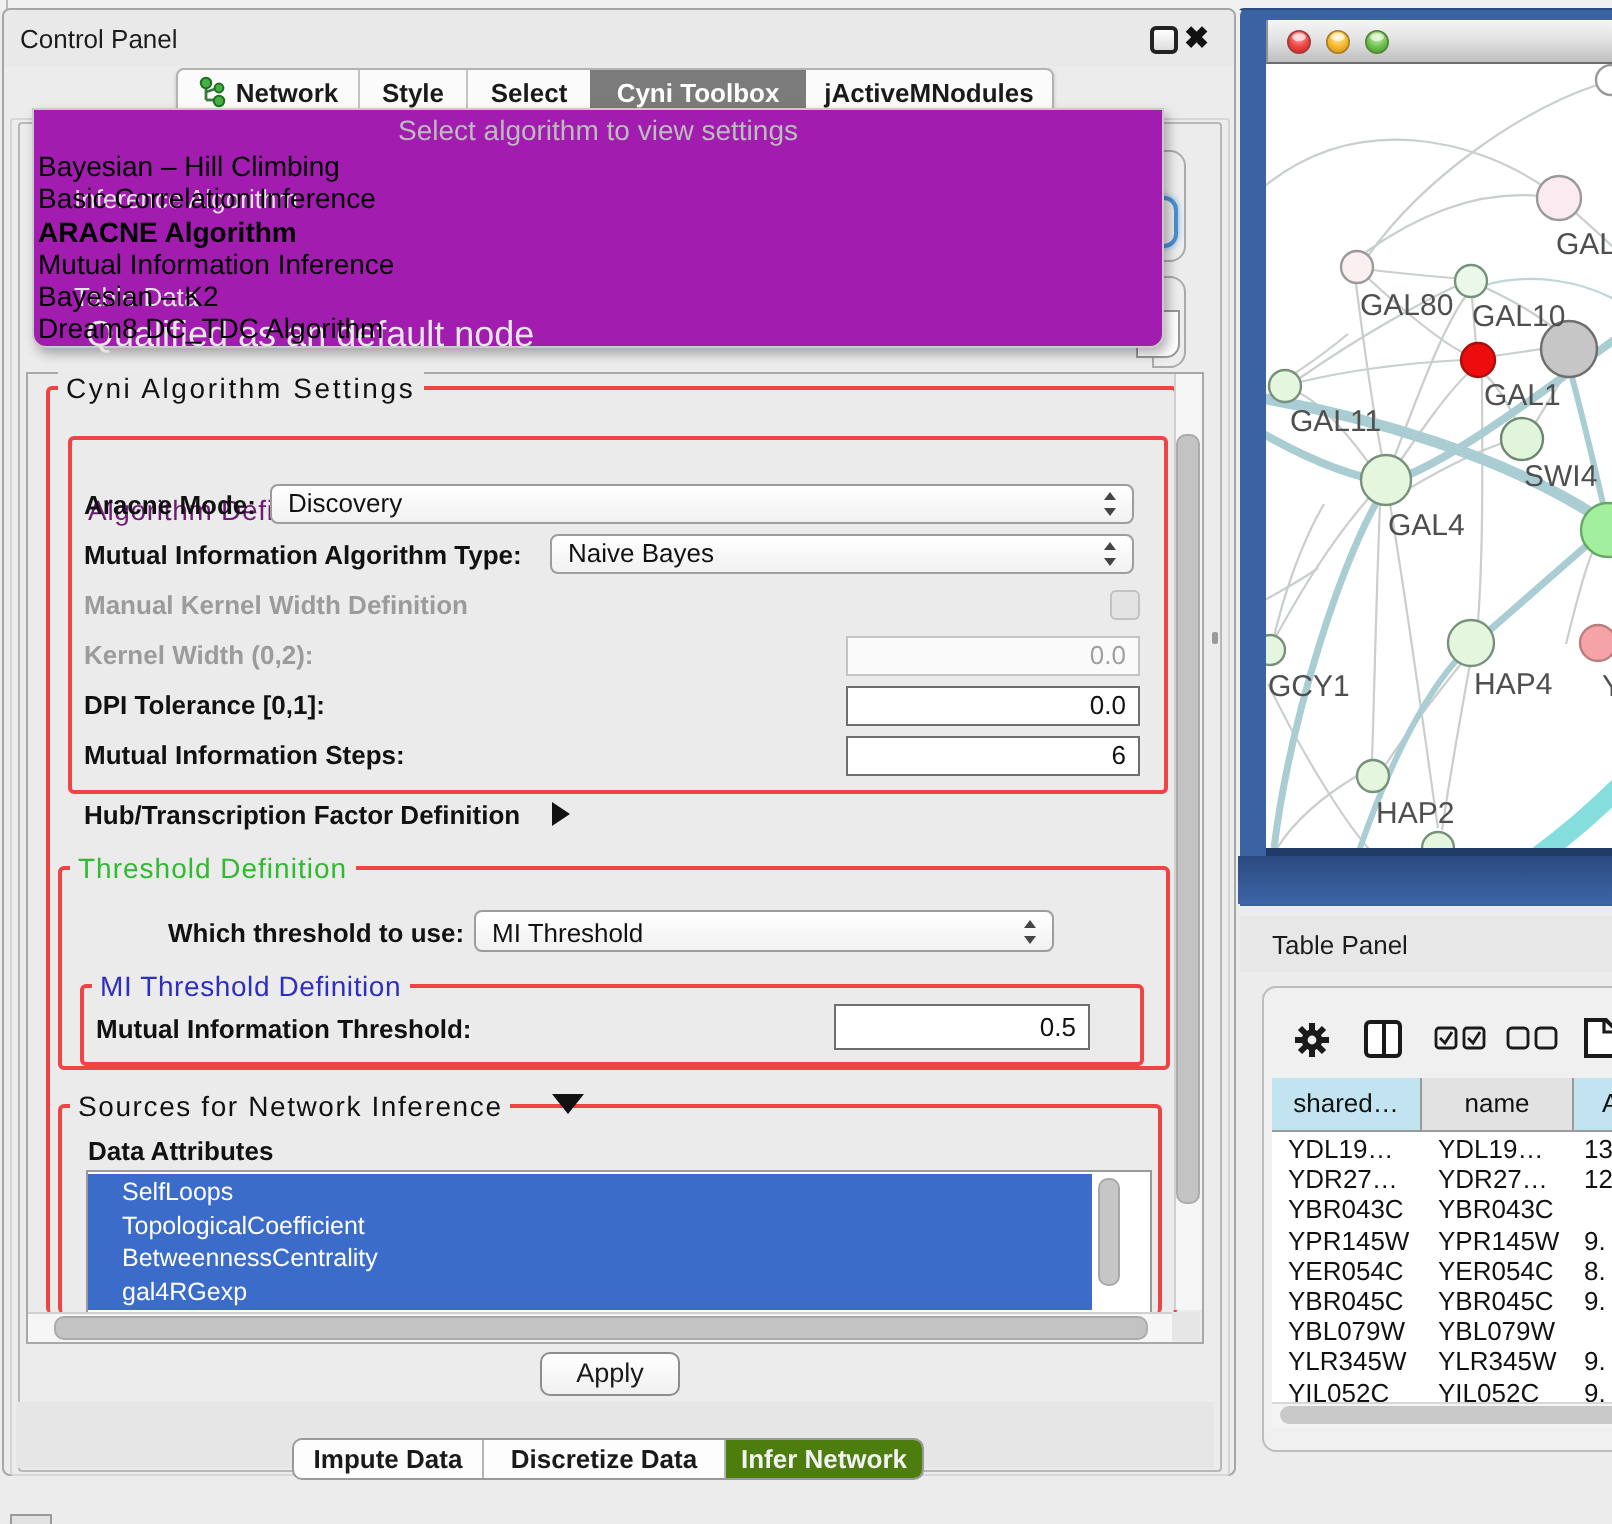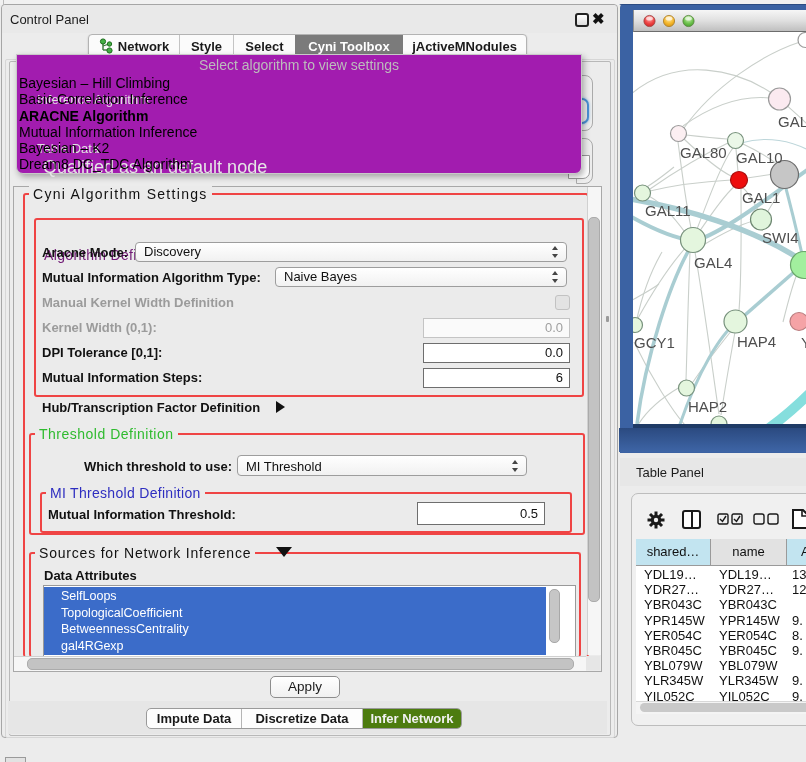--- a/index.html
+++ b/index.html
@@ -10,21 +10,21 @@
 .b{font-weight:bold;}
 .grp{position:absolute;border:2px solid #ef4444;border-radius:3px;}
 .gl{position:absolute;top:-9px;left:4px;background:#ebebeb;padding:0 4px;font-size:14px;line-height:16px;white-space:nowrap;}
 .lbl{position:absolute;font-size:13px;font-weight:bold;color:#111;white-space:nowrap;}
 .combo{position:absolute;background:linear-gradient(#ffffff,#f1f1f1);border:1px solid #9d9d9d;border-radius:4px;font-size:13px;color:#111;}
 .combo .tx{position:absolute;left:8px;top:1px;}
 .arr{position:absolute;right:7px;top:50%;width:7px;height:12px;margin-top:-6px;}
 .arr:before{content:"";position:absolute;left:0;top:0;border-left:3.5px solid transparent;border-right:3.5px solid transparent;border-bottom:4.5px solid #444;}
 .arr:after{content:"";position:absolute;left:0;bottom:0;border-left:3.5px solid transparent;border-right:3.5px solid transparent;border-top:4.5px solid #444;}
 .fld{position:absolute;background:#fff;border:1px solid #6e6e6e;font-size:13px;color:#111;text-align:right;padding-right:6px;}
-.seg{position:absolute;display:flex;background:#fdfdfd;border:1px solid #9a9a9a;border-radius:5px;overflow:hidden;font-size:13px;font-weight:bold;color:#1a1a1a;}
+.seg{position:absolute;display:flex;background:#fdfdfd;border:1px solid #9a9a9a;border-radius:5px;overflow:hidden;font-size:13px;font-weight:bold;color:#1a1a1a;margin-top:11px;}
 .seg>div{display:flex;align-items:center;justify-content:center;border-right:1px solid #b5b5b5;}
 .seg>div:last-child{border-right:none;}
 </style>
 </head>
 <body>
 
 <div class="abs" style="left:0;top:0;width:806px;height:5px;background:#f1f1f1;"></div>
 <div class="abs" style="left:3px;top:0;width:1px;height:5px;background:#bbb;"></div>
 
 <div class="abs" id="cpwin" style="left:1px;top:4px;width:615px;height:732px;background:#ececec;border:1px solid #a6a6a6;border-radius:4px;">
@@ -74,21 +74,21 @@
       <span class="tx">Discovery</span>
       <span class="arr"></span>
     </div>
 <div class="lbl" style="left:42px;top:270px;">Mutual Information Algorithm Type:</div>
 <div class="combo" style="left:275px;top:267px;width:290px;height:18px;">
       <span class="tx">Naive Bayes</span>
       <span class="arr"></span>
     </div>
 <div class="lbl" style="left:42px;top:295px;color:#9b9b9b;">Manual Kernel Width Definition</div>
 <div class="abs" style="left:555px;top:295px;width:13px;height:13px;background:#e3e3e3;border:1px solid #c2c2c2;border-radius:3px;"></div>
-<div class="lbl" style="left:42px;top:320px;color:#9b9b9b;">Kernel Width (0,1):</div>
+<div class="lbl" style="left:42px;top:320px;color:#9b9b9b;">Kernel Width (0,2):</div>
 <div class="fld" style="left:423px;top:318px;width:139px;height:18px;background:#fafafa;border-color:#c4c4c4;color:#a0a0a0;line-height:18px;">0.0</div>
 <div class="lbl" style="left:42px;top:345px;">DPI Tolerance [0,1]:</div>
 <div class="fld" style="left:423px;top:343px;width:139px;height:18px;line-height:18px;">0.0</div>
 <div class="lbl" style="left:42px;top:370px;">Mutual Information Steps:</div>
 <div class="fld" style="left:423px;top:368px;width:139px;height:18px;line-height:18px;">6</div>
 
 <div class="lbl" style="left:42px;top:400px;">Hub/Transcription Factor Definition</div>
 <div class="abs" style="left:276px;top:401px;width:0;height:0;border-top:6px solid transparent;border-bottom:6px solid transparent;border-left:9px solid #111;"></div>
 
 <div class="grp" style="left:29px;top:433px;width:552px;height:98px;">

